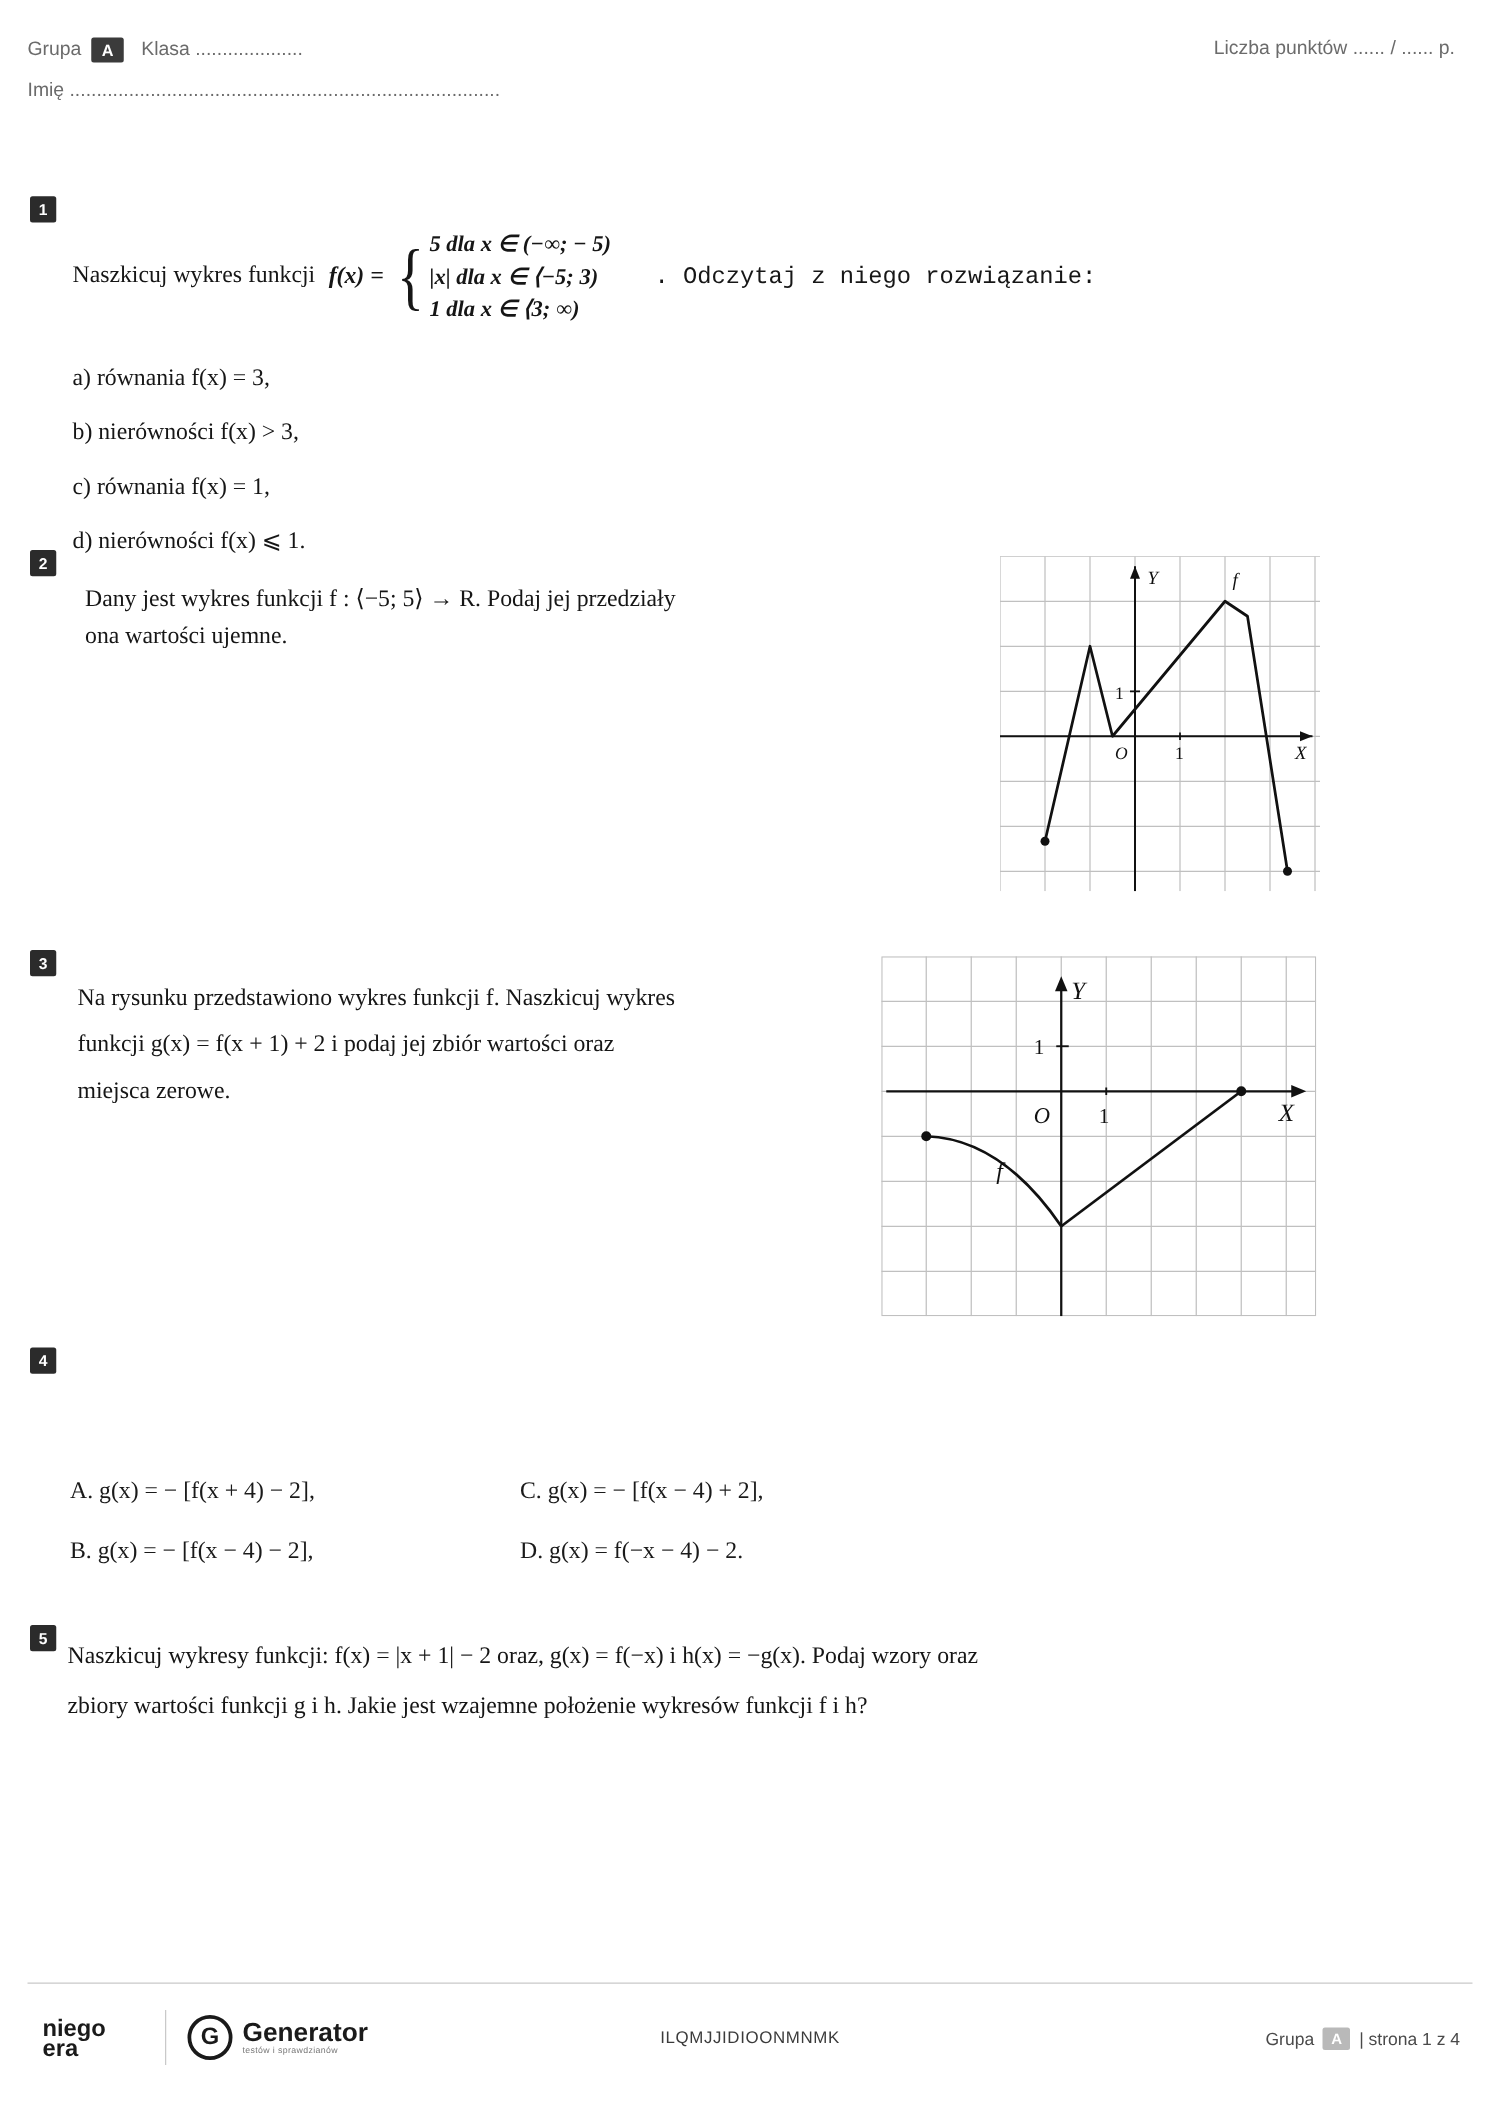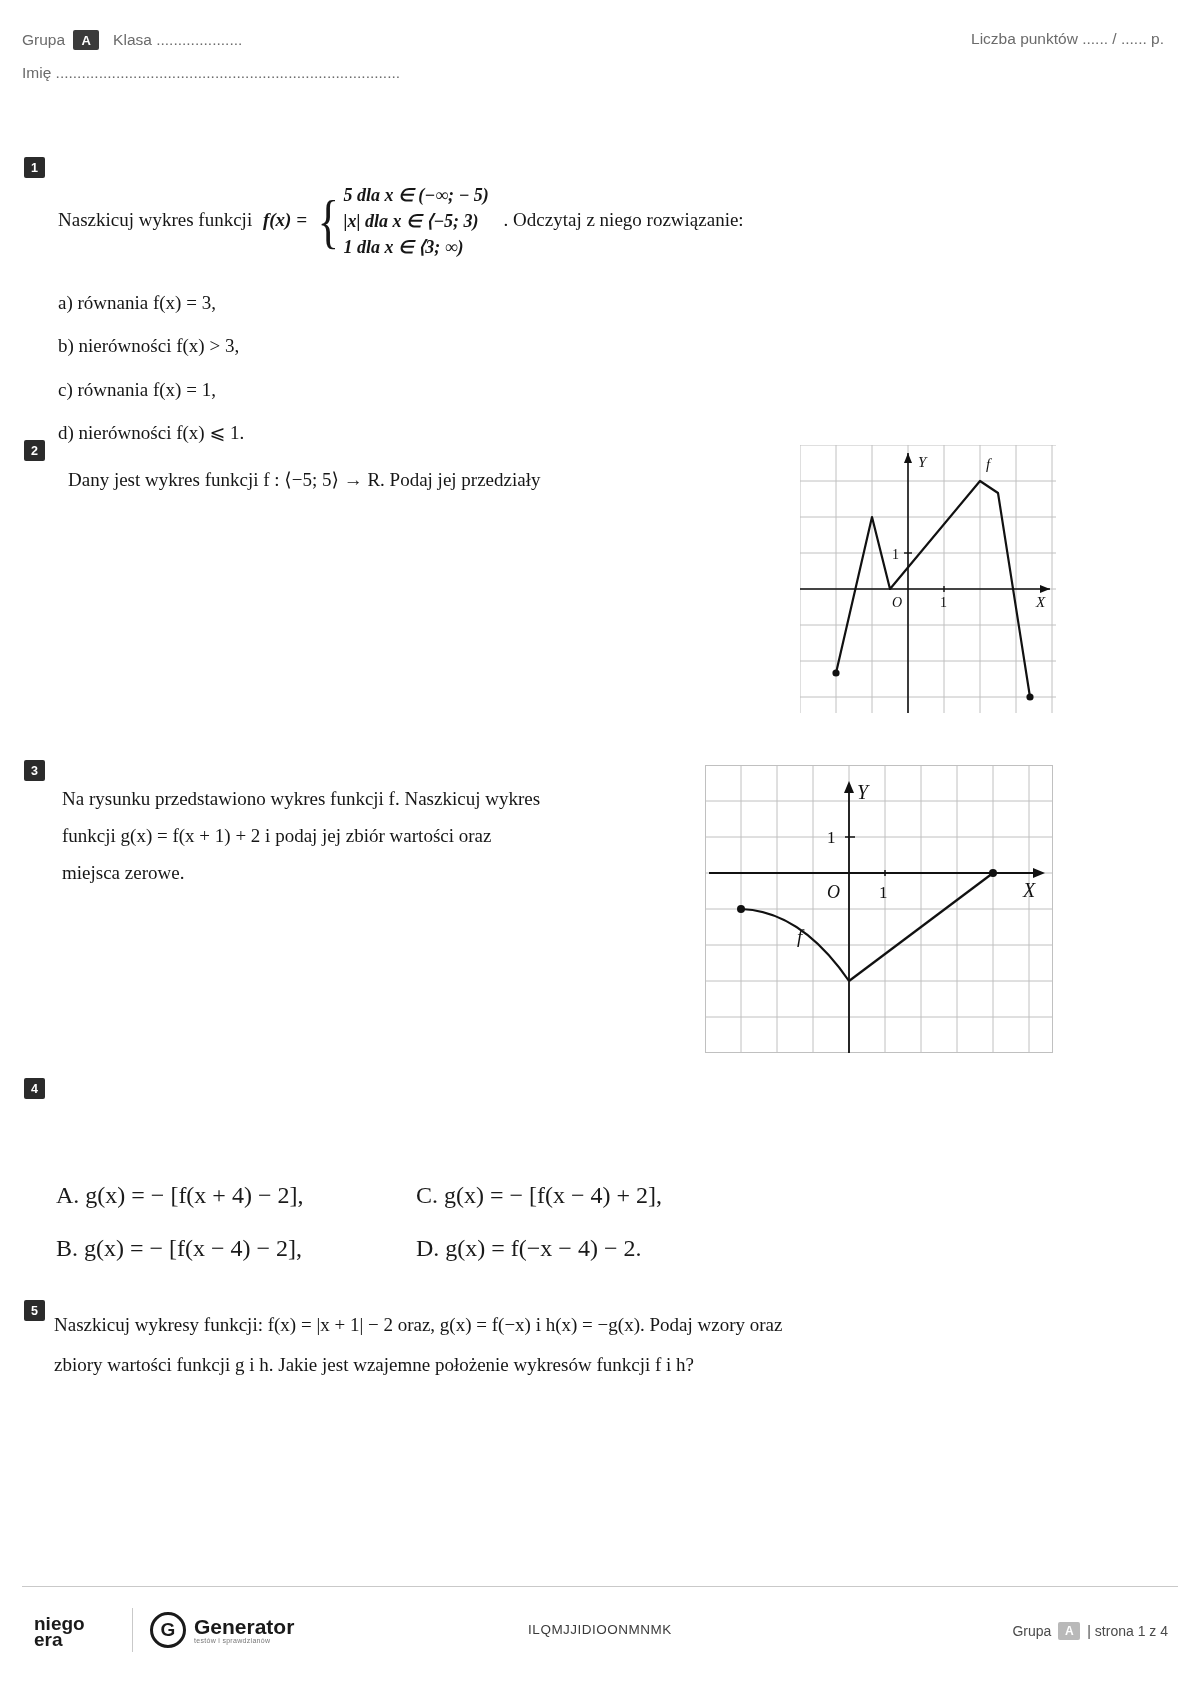--- a/index.html
+++ b/index.html
@@ -115,21 +115,21 @@
   .sublist div { margin-bottom: 14px; }
 
   
   .figure { position: absolute; }
   .grid-svg { display: block; }
 
   
   .opts {
     position: absolute;
     font-family: "Liberation Serif", serif;
-    font-size: 24px;
+    font-size: 19px;
   }
   .opt-row { display: flex; margin-bottom: 26px; }
   .opt-cell { width: 360px; }
 
   
   .footer-rule {
     position: absolute;
     left: 22px;
     right: 22px;
     top: 1586px;
@@ -246,34 +246,35 @@
     <span>Naszkicuj wykres funkcji</span>
     <span class="mathb" style="margin-left:6px;">f(x) =</span>
     <span class="piecewise">
       <span class="brace">{</span>
       <span class="cases">
         <div class="math">5 dla x ∈ (−∞; − 5)</div>
         <div class="math">|x| dla x ∈ ⟨−5; 3)</div>
         <div class="math">1 dla x ∈ ⟨3; ∞)</div>
       </span>
     </span>
-    <span style="margin-left:8px;">. Odczytaj z niego rozwiązanie:</span>
+    <span style="margin-left:28px;font-family:Liberation Mono, monospace;">. Odczytaj z niego rozwiązanie:</span>
   </div>
 
   <div class="body-text sublist" style="left:58px; top:288px; width:600px;">
     <div>a) równania  f(x) = 3,</div>
     <div>b) nierówności  f(x) &gt; 3,</div>
     <div>c) równania f(x) = 1,</div>
     <div>d) nierówności  f(x) ⩽ 1.</div>
   </div>
 
   <div class="task-num" style="left:24px; top:440px;">2</div>
 
   <div class="body-text" style="left:68px; top:465px; width:640px;">
     <div>Dany jest wykres funkcji f : ⟨−5; 5⟩ → R. Podaj jej przedziały</div>
+    <div>ona wartości ujemne.</div>
   </div>
 
   <div class="figure" style="left:800px; top:445px;">
     <svg class="grid-svg" width="256" height="268" viewBox="0 0 256 268" xmlns="http://www.w3.org/2000/svg">
 
       <g stroke="#c0c0c0" stroke-width="1">
         <line x1="0" y1="0" x2="0" y2="268"></line>
         <line x1="36" y1="0" x2="36" y2="268"></line>
         <line x1="72" y1="0" x2="72" y2="268"></line>
         <line x1="108" y1="0" x2="108" y2="268"></line>

